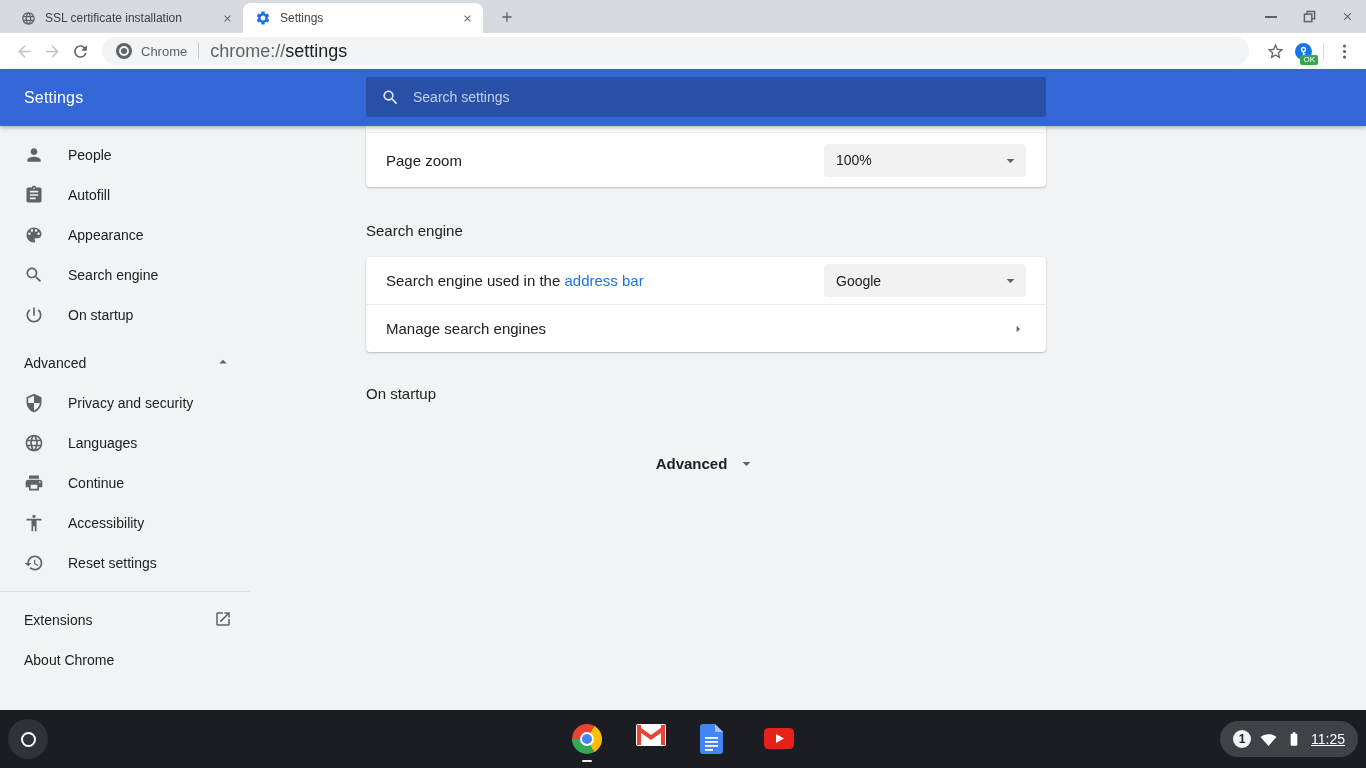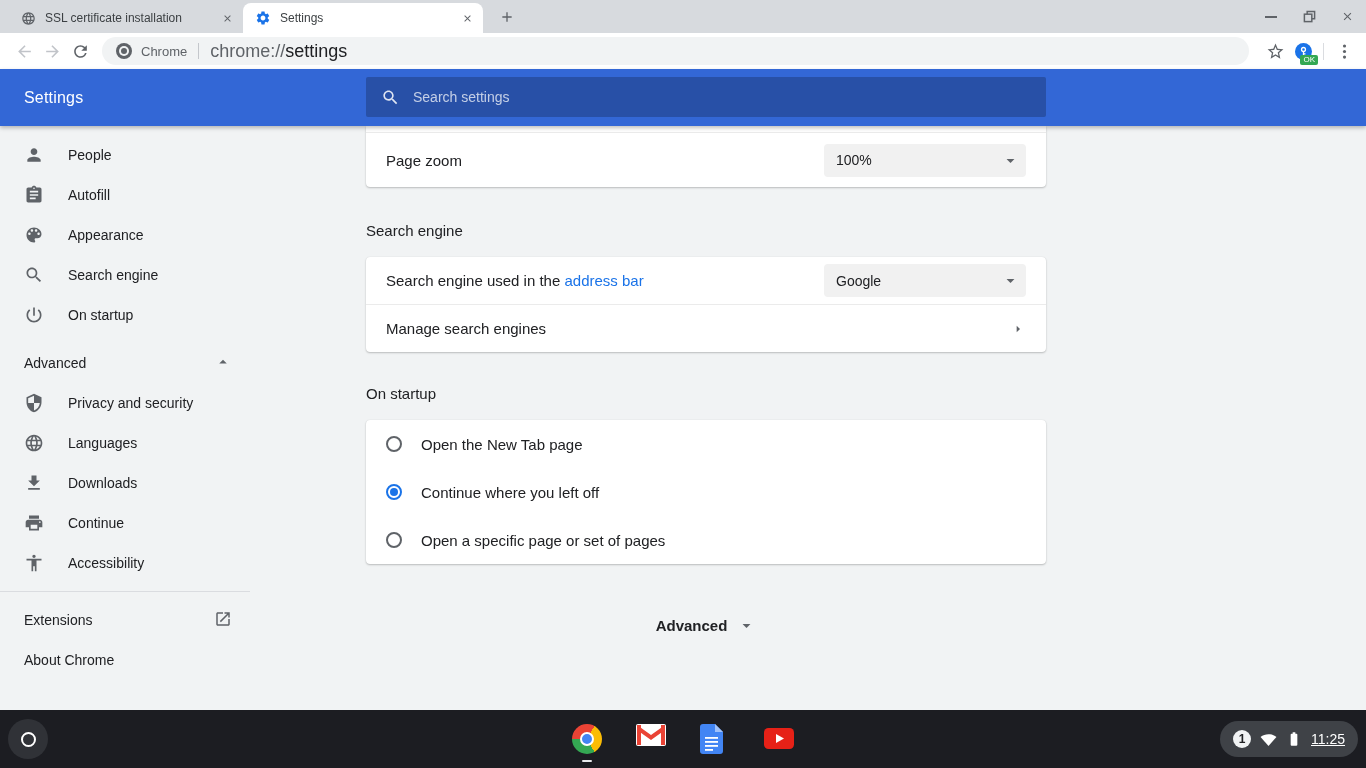--- a/index.html
+++ b/index.html
@@ -266,35 +266,35 @@
         <span>Privacy and security</span>
       </div>
       <div class="side-item">
         <svg viewBox="0 0 24 24">
             <path d="M11.99 2C6.47 2 2 6.48 2 12s4.47 10 9.99 10C17.52 22 22 17.52 22 12S17.52 2 11.99 2zm6.93 6h-2.95c-.32-1.25-.78-2.45-1.38-3.56C16.43 5.07 17.96 6.35 18.92 8zM12 4.04c.83 1.2 1.48 2.53 1.91 3.96h-3.82c.43-1.43 1.08-2.76 1.91-3.96zM4.26 14C4.1 13.36 4 12.69 4 12s.1-1.36.26-2h3.38c-.08.66-.14 1.32-.14 2s.06 1.34.14 2H4.26zm.82 2h2.95c.32 1.25.78 2.45 1.38 3.56C7.57 18.93 6.04 17.66 5.08 16zm2.95-8H5.08c.96-1.66 2.49-2.93 4.33-3.56C8.81 5.55 8.35 6.75 8.03 8zM12 19.96c-.83-1.2-1.48-2.53-1.91-3.96h3.82c-.43 1.43-1.08 2.76-1.91 3.96zM14.34 14H9.66c-.09-.66-.16-1.32-.16-2s.07-1.35.16-2h4.68c.09.65.16 1.32.16 2s-.07 1.34-.16 2zm.25 5.56c.6-1.11 1.06-2.31 1.38-3.56h2.95c-.96 1.65-2.49 2.93-4.33 3.56zM16.36 14c.08-.66.14-1.32.14-2s-.06-1.34-.14-2h3.38c.16.64.26 1.31.26 2s-.1 1.36-.26 2h-3.38z"></path>
           </svg>
         <span>Languages</span>
       </div>
       <div class="side-item">
         <svg viewBox="0 0 24 24">
-            <path d="M19 9h-4V3H9v6H5l7 7 7-7zM5 18v2h14v-2H5z"></path>
-          </svg>
-        <span>Downloads</span>
-      </div>
-      <div class="side-item">
-        <svg viewBox="0 0 24 24">
             <path d="M19 8H5c-1.66 0-3 1.34-3 3v6h4v4h12v-4h4v-6c0-1.66-1.34-3-3-3zm-3 11H8v-5h8v5zm3-7c-.55 0-1-.45-1-1s.45-1 1-1 1 .45 1 1-.45 1-1 1zm-1-9H6v4h12V3z"></path>
           </svg>
         <span>Continue</span>
       </div>
       <div class="side-item">
         <svg viewBox="0 0 24 24">
             <path d="M12 2c1.1 0 2 .9 2 2s-.9 2-2 2-2-.9-2-2 .9-2 2-2zm9 7h-6v13h-2v-6h-2v6H9V9H3V7h18v2z"></path>
           </svg>
         <span>Accessibility</span>
+      </div>
+      <div class="side-item">
+        <svg viewBox="0 0 24 24">
+            <path d="M13 3c-4.97 0-9 4.03-9 9H1l3.89 3.89.07.14L9 12H6c0-3.87 3.13-7 7-7s7 3.13 7 7-3.13 7-7 7c-1.93 0-3.68-.79-4.94-2.06l-1.42 1.42C8.27 19.99 10.51 21 13 21c4.97 0 9-4.03 9-9s-4.03-9-9-9zm-1 5v5l4.28 2.54.72-1.21-3.5-2.08V8h-1.5z"></path>
+          </svg>
+        <span>Reset settings</span>
       </div>
 
       <div class="side-divider"></div>
 
       <div class="side-item side-ext">
         <span>Extensions</span>
         <span class="ext-link"><svg viewBox="0 0 24 24" width="18" height="18" fill="#5f6368">
               <path d="M19 19H5V5h7V3H5c-1.11 0-2 .9-2 2v14c0 1.1.89 2 2 2h14c1.1 0 2-.9 2-2v-7h-2v7zM14 3v2h3.59l-9.83 9.83 1.41 1.41L19 6.41V10h2V3h-7z"></path>
             </svg></span>
       </div>
@@ -334,34 +334,20 @@
         <div class="row row-47">
           <span>Manage search engines</span>
           <span class="sub-arrow"><svg viewBox="0 0 24 24">
                 <path d="M10 17l5-5-5-5v10z"></path>
               </svg></span>
         </div>
       </div>
 
       <h2 class="section-h h-startup">On startup</h2>
 
-      <div class="card">
-        <div class="row row-48">
-          <span class="radio"></span>
-          <span>Open the New Tab page</span>
-        </div>
-        <div class="row row-48">
-          <span class="radio selected"></span>
-          <span>Continue where you left off</span>
-        </div>
-        <div class="row row-48">
-          <span class="radio"></span>
-          <span>Open a specific page or set of pages</span>
-        </div>
-      </div>
 
       <div class="adv-btn">
         <span>Advanced</span>
         <svg viewBox="0 0 24 24">
             <path d="M7 10l5 5 5-5H7z"></path>
           </svg>
       </div>
 
     </main>
   </div>

